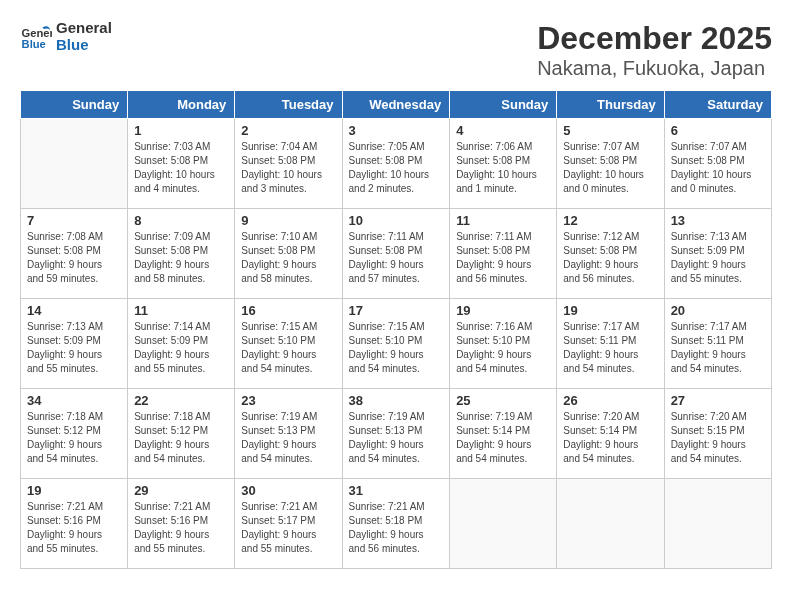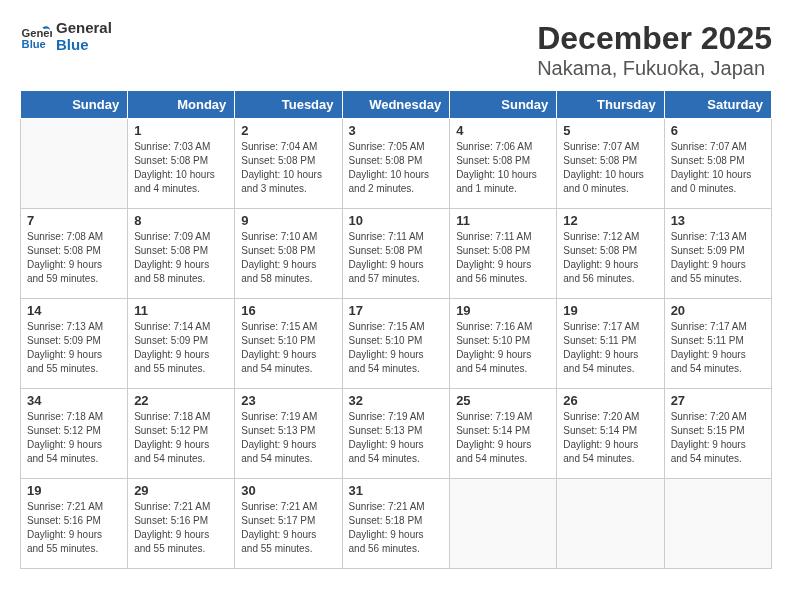--- a/index.html
+++ b/index.html
@@ -202,21 +202,21 @@
         </td>
         <td>
           <span class="day-number">22</span>
           <div class="day-info">Sunrise: 7:18 AM<br>Sunset: 5:12 PM<br>Daylight: 9 hours<br>and 54 minutes.</div>
         </td>
         <td>
           <span class="day-number">23</span>
           <div class="day-info">Sunrise: 7:19 AM<br>Sunset: 5:13 PM<br>Daylight: 9 hours<br>and 54 minutes.</div>
         </td>
         <td>
-          <span class="day-number">32</span>
+          <span class="day-number">38</span>
           <div class="day-info">Sunrise: 7:19 AM<br>Sunset: 5:13 PM<br>Daylight: 9 hours<br>and 54 minutes.</div>
         </td>
         <td>
           <span class="day-number">25</span>
           <div class="day-info">Sunrise: 7:19 AM<br>Sunset: 5:14 PM<br>Daylight: 9 hours<br>and 54 minutes.</div>
         </td>
         <td>
           <span class="day-number">26</span>
           <div class="day-info">Sunrise: 7:20 AM<br>Sunset: 5:14 PM<br>Daylight: 9 hours<br>and 54 minutes.</div>
         </td>

